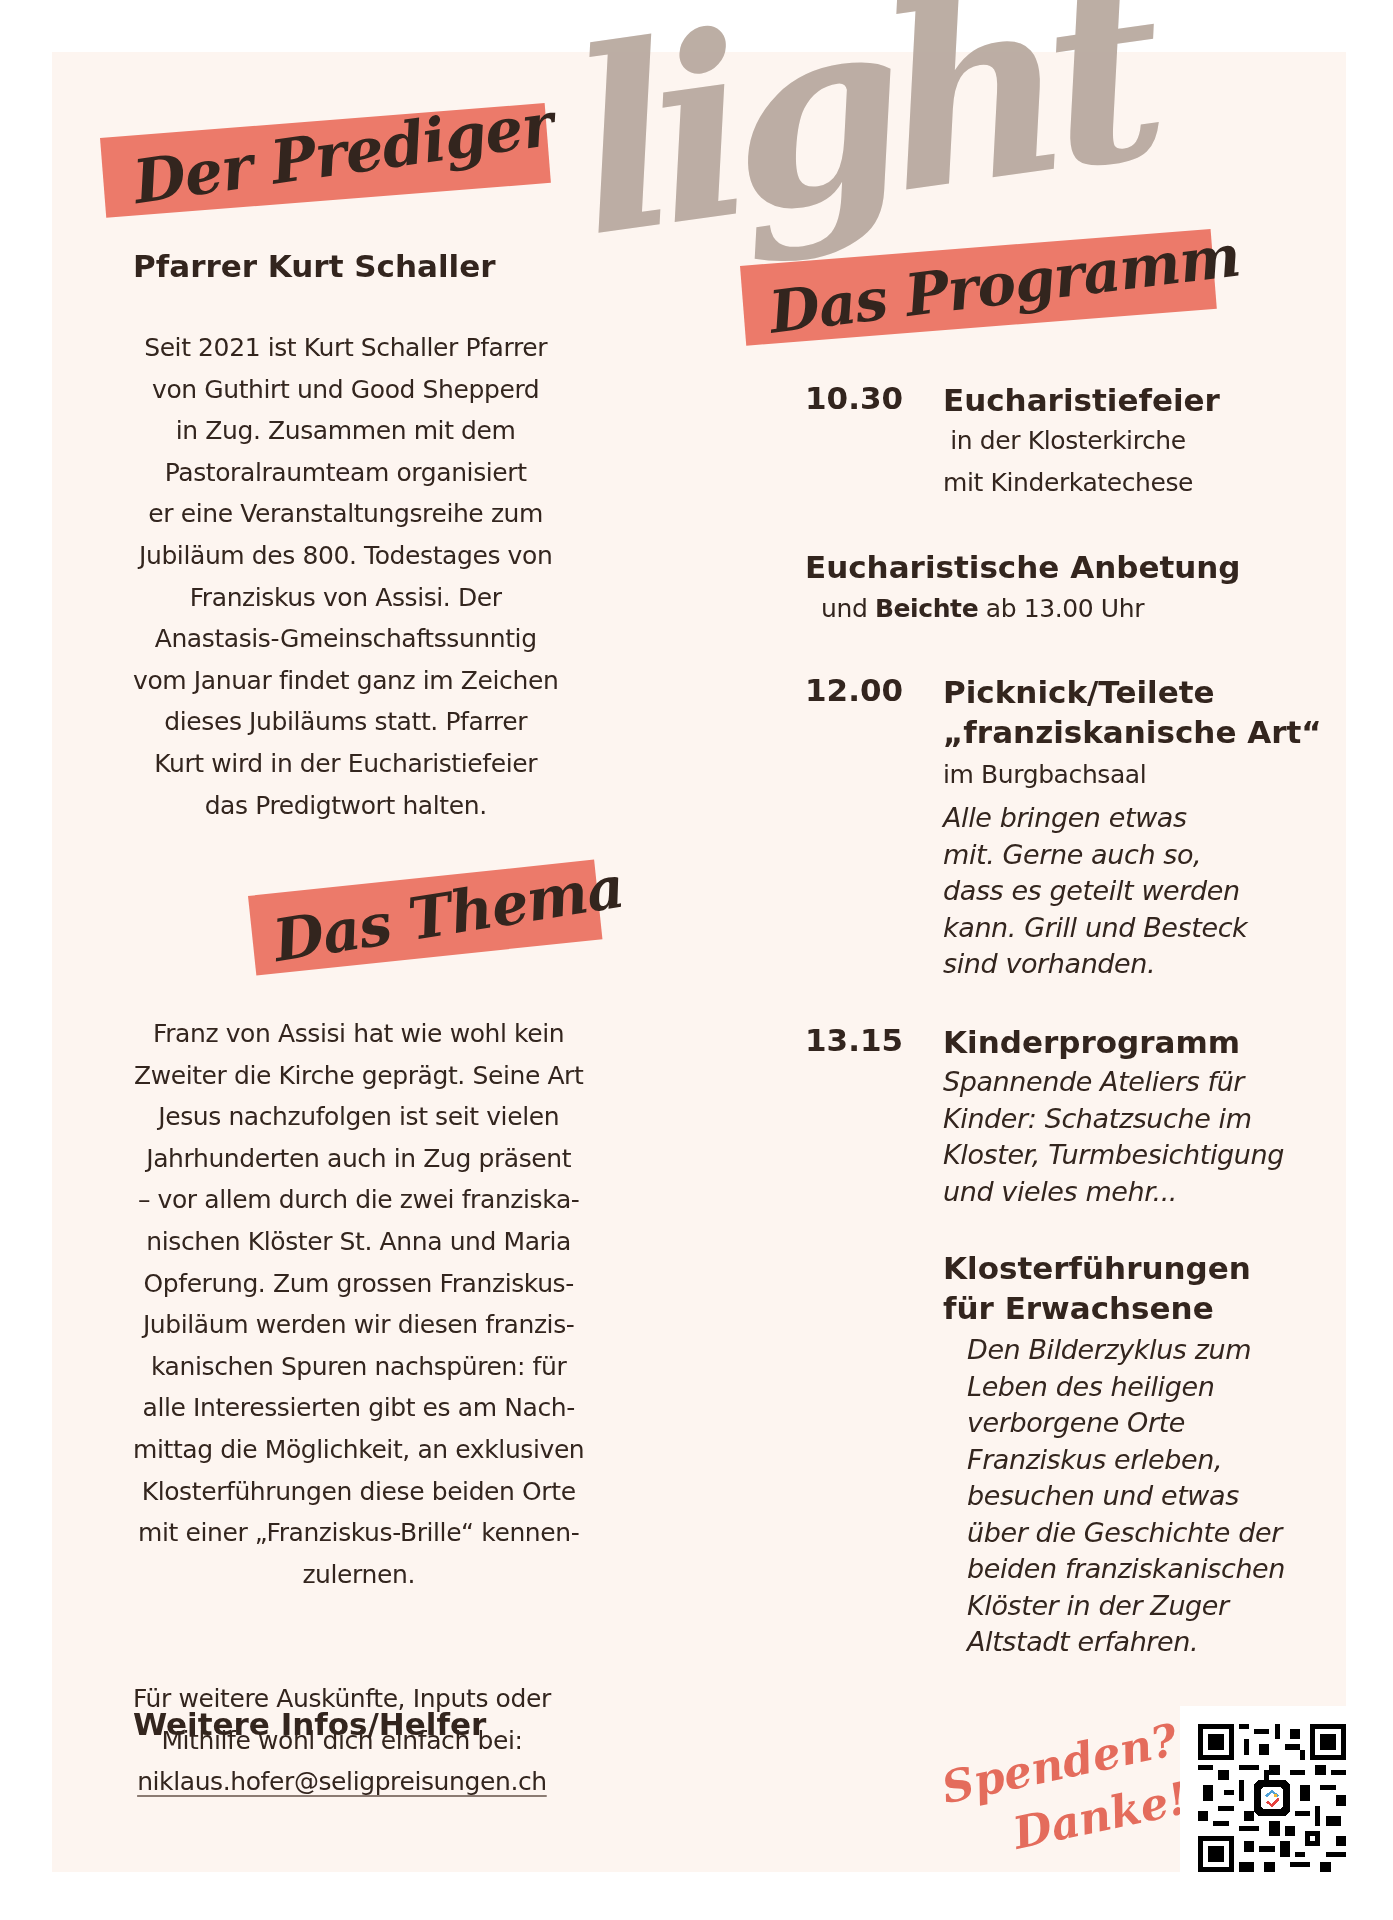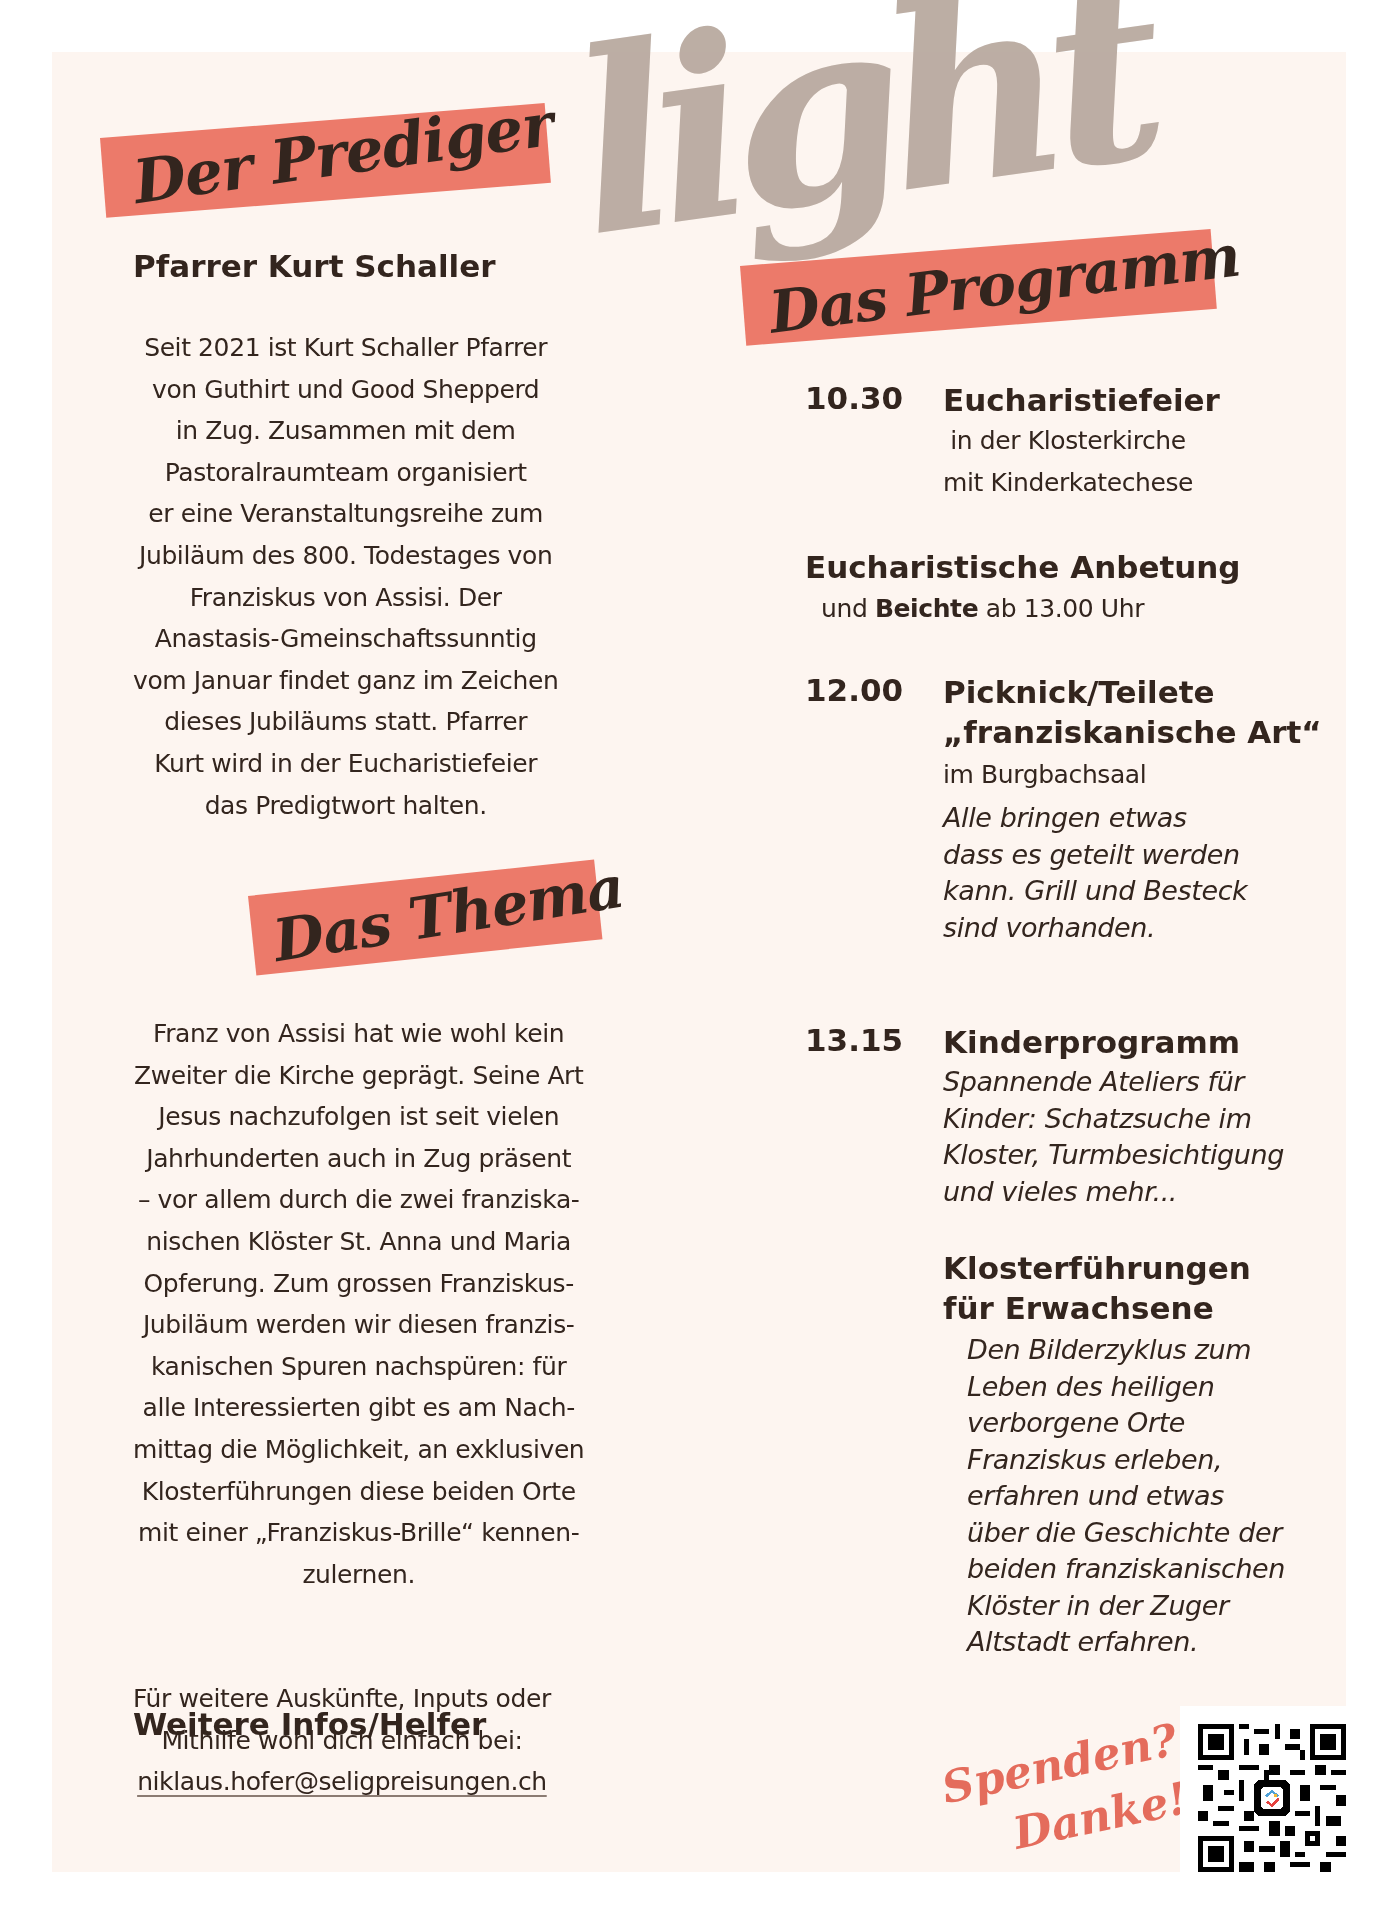--- a/index.html
+++ b/index.html
@@ -96,20 +96,21 @@
 <div class="time" style="left:805px;top:672px;">12.00</div>
 <div class="prog heading" style="top:672px;">
   <span class="line">Picknick/Teilete</span>
   <span class="line">„franziskanische Art“</span>
 </div>
 <div class="prog body" style="top:754px;">
   <span class="line">im Burgbachsaal</span>
 </div>
 <div class="prog it" style="top:800px;">
   <span class="line">Alle bringen etwas</span>
+  <span class="line">mit. Gerne auch so,</span>
   <span class="line">dass es geteilt werden</span>
   <span class="line">kann. Grill und Besteck</span>
   <span class="line">sind vorhanden.</span>
 </div>
 
 <div class="time" style="left:805px;top:1022px;">13.15</div>
 <div class="prog heading" style="top:1022px;">Kinderprogramm</div>
 <div class="prog it" style="top:1064px;">
   <span class="line">Spannende Ateliers für</span>
   <span class="line">Kinder: Schatzsuche im</span>
@@ -119,21 +120,21 @@
 
 <div class="prog heading" style="top:1248px;">
   <span class="line">Klosterführungen</span>
   <span class="line">für Erwachsene</span>
 </div>
 <div class="prog it" style="top:1332px;margin-left:24px;">
   <span class="line">Den Bilderzyklus zum</span>
   <span class="line">Leben des heiligen</span>
   <span class="line">verborgene Orte</span>
   <span class="line">Franziskus erleben,</span>
-  <span class="line">erfahren und etwas</span>
+  <span class="line">besuchen und etwas</span>
   <span class="line">über die Geschichte der</span>
   <span class="line">beiden franziskanischen</span>
   <span class="line">Klöster in der Zuger</span>
   <span class="line">Altstadt erfahren.</span>
 </div>
 
 <div class="donate" style="left:940px;top:1738px;font-size:44px;transform:rotate(-12deg);">Spenden?</div>
 <div class="donate" style="left:1012px;top:1790px;font-size:44px;transform:rotate(-12deg);">Danke!</div>
 
 <div class="qr">

